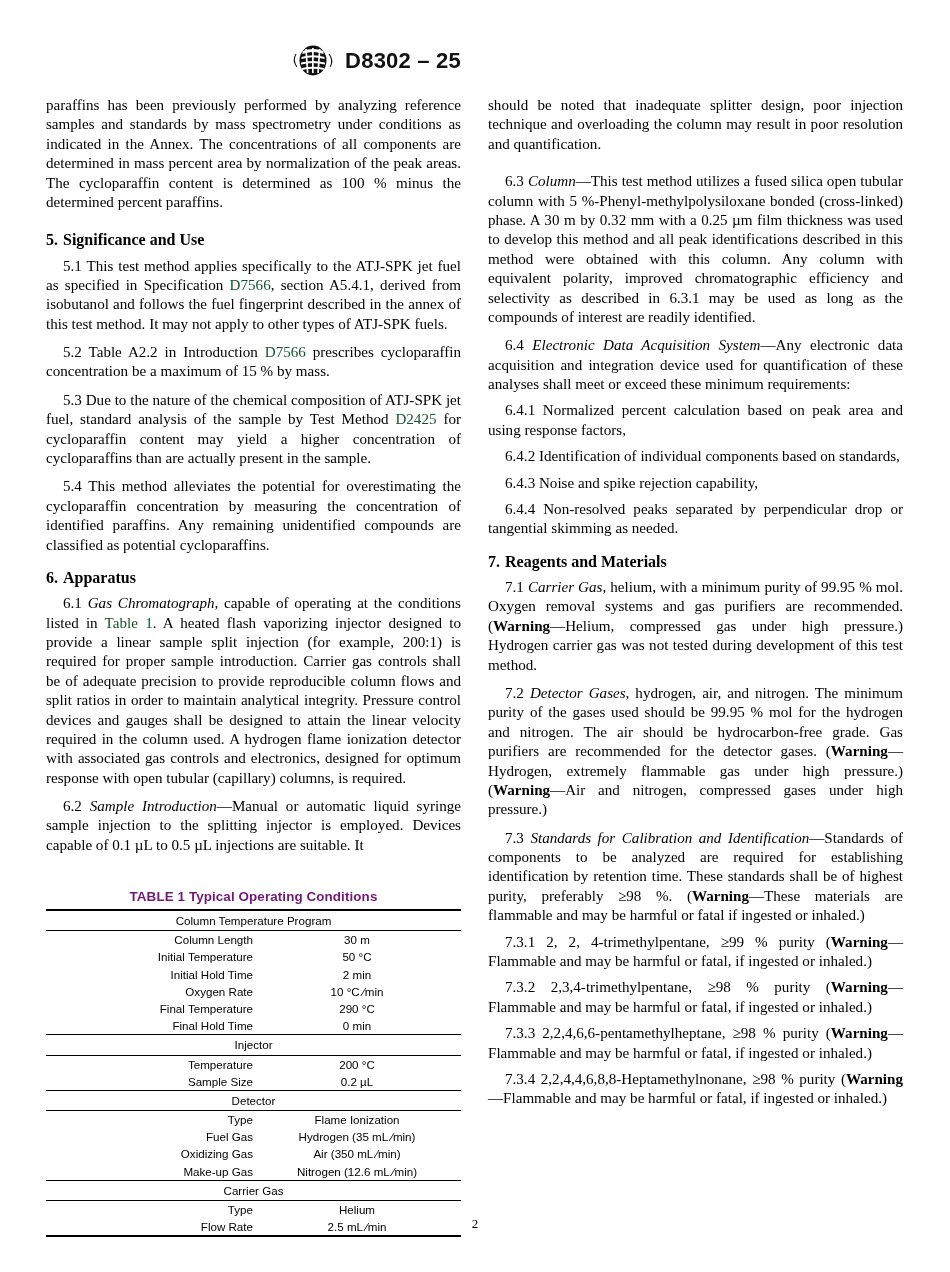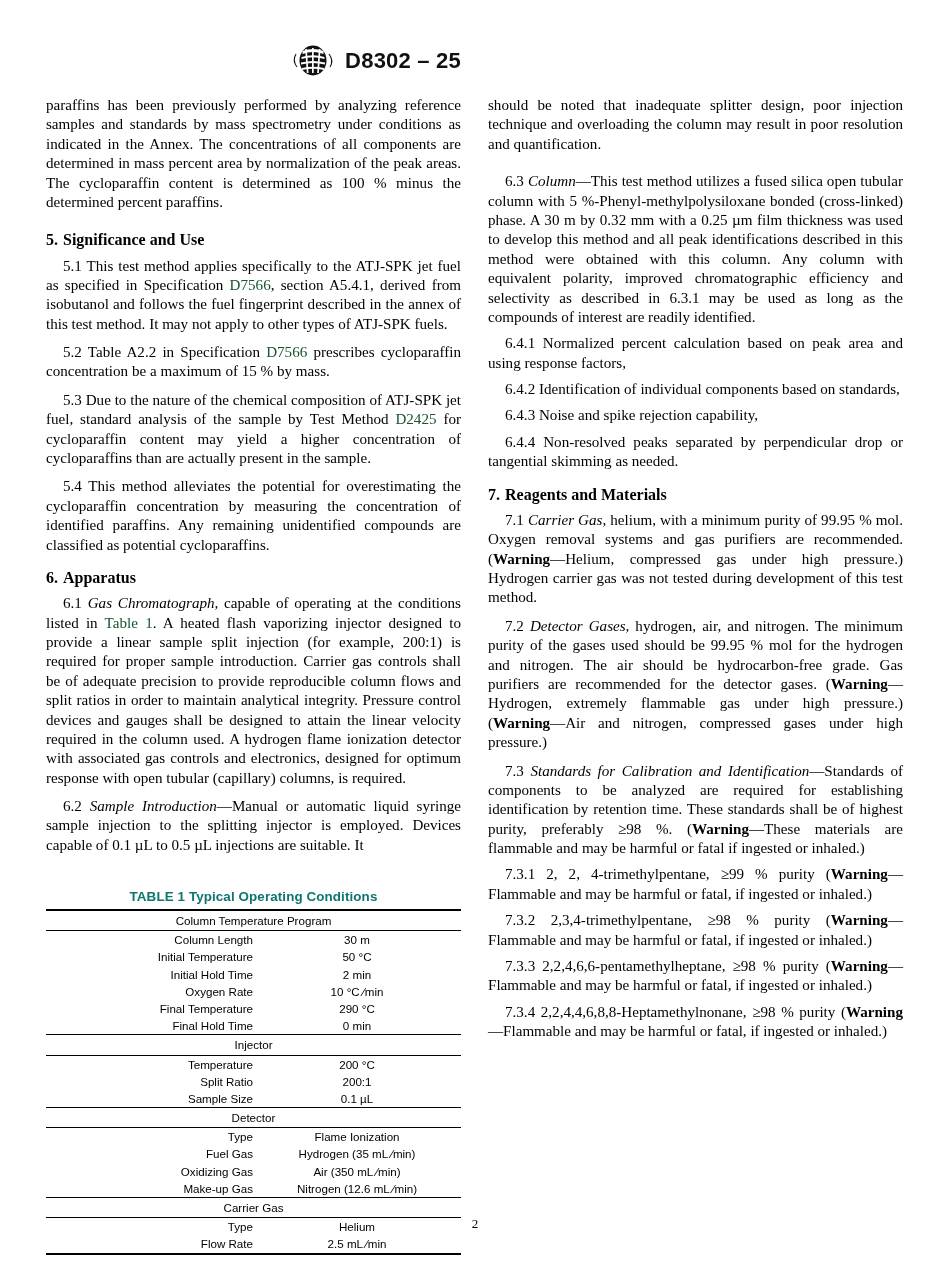--- a/index.html
+++ b/index.html
@@ -88,21 +88,21 @@
     top:889px;
     width:415px;
     font-family:"Liberation Sans", sans-serif;
   }
   .tbl-title{
     text-align:center;
     font-size:13.4px;
     font-weight:bold;
     letter-spacing:0.1px;
     margin-bottom:5px;
-    color:#0f766e;
+    color:#701a75;
   }
   table.t1{
     width:100%;
     border-collapse:collapse;
     font-size:11.6px;
     color:#000;
   }
   table.t1 td{
     padding:1px 0 1px 0;
     line-height:1.31;
@@ -164,21 +164,21 @@
       <span class="num">5.</span><span>Significance and Use</span>
     </h2>
 
     <p class="para gap-sm">
       <span>5.1</span>
       <span>This test method applies specifically to the ATJ-SPK jet fuel as specified in Specification </span><span class="ref">D7566</span><span>, section A5.4.1, derived from isobutanol and follows the fuel fingerprint described in the annex of this test method. It may not apply to other types of ATJ-SPK fuels.</span>
     </p>
 
     <p class="para gap">
       <span>5.2</span>
-      <span>Table A2.2 in Specification </span><span class="ref">D7566</span><span> prescribes cycloparaffin concentration be a maximum of 15 % by mass.</span>
+      <span>Table A2.2 in Introduction </span><span class="ref">D7566</span><span> prescribes cycloparaffin concentration be a maximum of 15 % by mass.</span>
     </p>
 
     <p class="para gap">
       <span>5.3</span>
       <span>Due to the nature of the chemical composition of ATJ-SPK jet fuel, standard analysis of the sample by Test Method </span><span class="ref">D2425</span><span> for cycloparaffin content may yield a higher concentration of cycloparaffins than are actually present in the sample.</span>
     </p>
 
     <p class="para gap">
       <span>5.4</span>
       <span>This method alleviates the potential for overestimating the cycloparaffin concentration by measuring the concentration of identified paraffins. Any remaining unidentified compounds are classified as potential cycloparaffins.</span>
@@ -234,26 +234,22 @@
         </tr>
 
         <tr class="grouphead">
           <td class="rule-thin" colspan="2">Injector</td>
         </tr>
         <tr>
           <td class="lbl rule-thin">Temperature</td>
           <td class="val rule-thin">200 °C</td>
         </tr>
         <tr>
-          <td class="lbl">Split Ratio</td>
-          <td class="val">200:1</td>
-        </tr>
-        <tr>
           <td class="lbl">Sample Size</td>
-          <td class="val">0.1 µL</td>
+          <td class="val">0.2 µL</td>
         </tr>
 
         <tr class="grouphead">
           <td class="rule-thin" colspan="2">Detector</td>
         </tr>
         <tr>
           <td class="lbl rule-thin">Type</td>
           <td class="val rule-thin">Flame Ionization</td>
         </tr>
         <tr>
@@ -286,20 +282,24 @@
 
   <div class="col col-right">
 
     <p class="para-cont">should be noted that inadequate splitter design, poor injection technique and overloading the column may result in poor resolution and quantification.</p>
 
     <p class="para gap">
       <span>6.3</span>
       <span class="it">Column</span><span>—This test method utilizes a fused silica open tubular column with 5 %-Phenyl-methylpolysiloxane bonded (cross-linked) phase. A 30 m by 0.32 mm with a 0.25 µm film thickness was used to develop this method and all peak identifications described in this method were obtained with this column. Any column with equivalent polarity, improved chromatographic efficiency and selectivity as described in 6.3.1 may be used as long as the compounds of interest are readily identified.</span>
     </p>
 
+    <p class="para gap">
+      <span>6.4</span>
+      <span class="it">Electronic Data Acquisition System</span><span>—Any electronic data acquisition and integration device used for quantification of these analyses shall meet or exceed these minimum requirements:</span>
+    </p>
 
     <p class="para gap-sm">
       <span>6.4.1</span>
       <span>Normalized percent calculation based on peak area and using response factors,</span>
     </p>
 
     <p class="para gap-sm">
       <span>6.4.2</span>
       <span>Identification of individual components based on standards,</span>
     </p>

